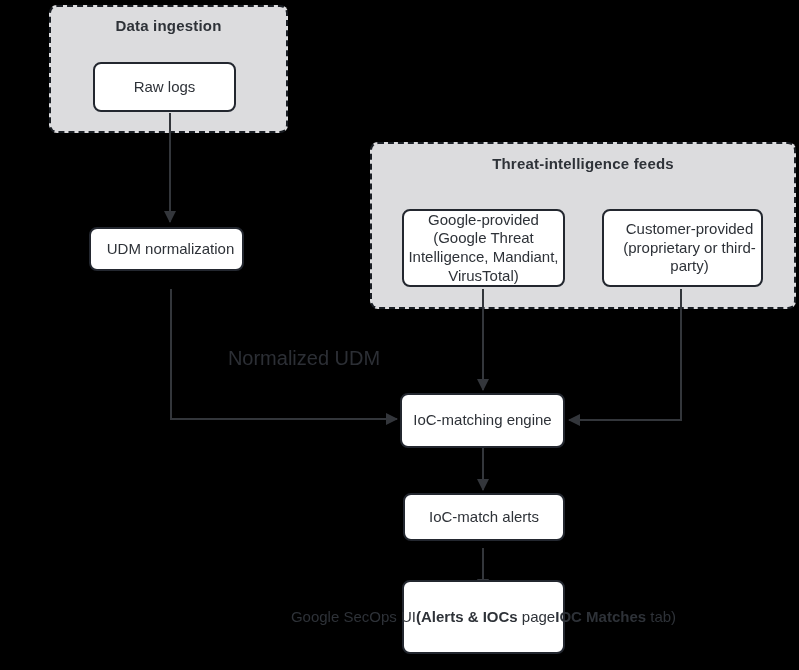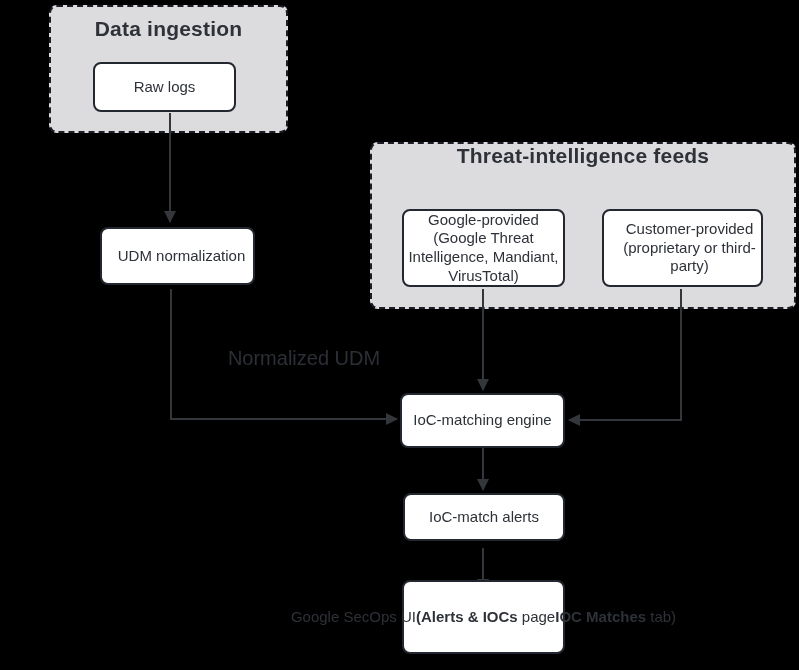--- a/index.html
+++ b/index.html
@@ -19,21 +19,21 @@
     position:absolute;
     background:var(--container-fill);
     border:2px dashed var(--container-border);
     border-radius:8px;
     box-sizing:border-box;
     z-index:0;
   }
   .group-title{
     text-align:center;
     font-weight:700;
-    font-size:21px;
+    font-size:15px;
     color:var(--text);
     letter-spacing:.2px;
   }
   .node{
     position:absolute;
     background:var(--node-fill);
     border:2px solid var(--node-border);
     border-radius:8px;
     box-sizing:border-box;
     display:flex;
@@ -61,42 +61,42 @@
 </head>
 <body>
 
 <div id="canvas">
 
   <div class="group" style="left:49px;top:5px;width:239px;height:128px;">
     <div class="group-title" style="margin-top:10px;">Data ingestion</div>
   </div>
 
   <div class="group" style="left:370px;top:142px;width:426px;height:167px;">
-    <div class="group-title" style="">Threat-intelligence feeds</div>
+    <div class="group-title" style="margin-top:11px;">Threat-intelligence feeds</div>
   </div>
 
   <svg id="arrow-layer" width="799" height="670" viewBox="0 0 799 670">
     <defs>
       <marker id="ah" viewBox="0 0 12 12" refX="11" refY="6" markerWidth="12" markerHeight="12" markerUnits="userSpaceOnUse" orient="auto">
         <path d="M0,0 L12,6 L0,12 Z" style="fill:var(--arrow);stroke:none;"></path>
       </marker>
     </defs>
     <path d="M170,113 V222" marker-end="url(#ah)"></path>
     <path d="M171,289 V419 H397" marker-end="url(#ah)"></path>
     <path d="M483,289 V390" marker-end="url(#ah)"></path>
     <path d="M681,289 V420 H569" marker-end="url(#ah)"></path>
     <path d="M483,448 V490" marker-end="url(#ah)"></path>
     <path d="M483,548 V590" marker-end="url(#ah)"></path>
   </svg>
 
   <div class="edge-label" style="left:224px;top:347px;width:160px;">Normalized UDM</div>
 
   <div class="node" style="left:93px;top:62px;width:143px;height:50px;">Raw logs</div>
 
-  <div class="node" style="left:100px;top:227px;width:155px;height:58px;padding-left:12px;">UDM normalization</div>
+  <div class="node" style="left:89px;top:227px;width:155px;height:44px;padding-left:12px;">UDM normalization</div>
 
   <div class="node" style="left:402px;top:209px;width:163px;height:78px;">Google-provided
 (Google Threat
 Intelligence, Mandiant,
 VirusTotal)</div>
 
   <div class="node" style="left:602px;top:209px;width:161px;height:78px;padding-left:18px;">Customer-provided
 (proprietary or third-
 party)</div>
 

